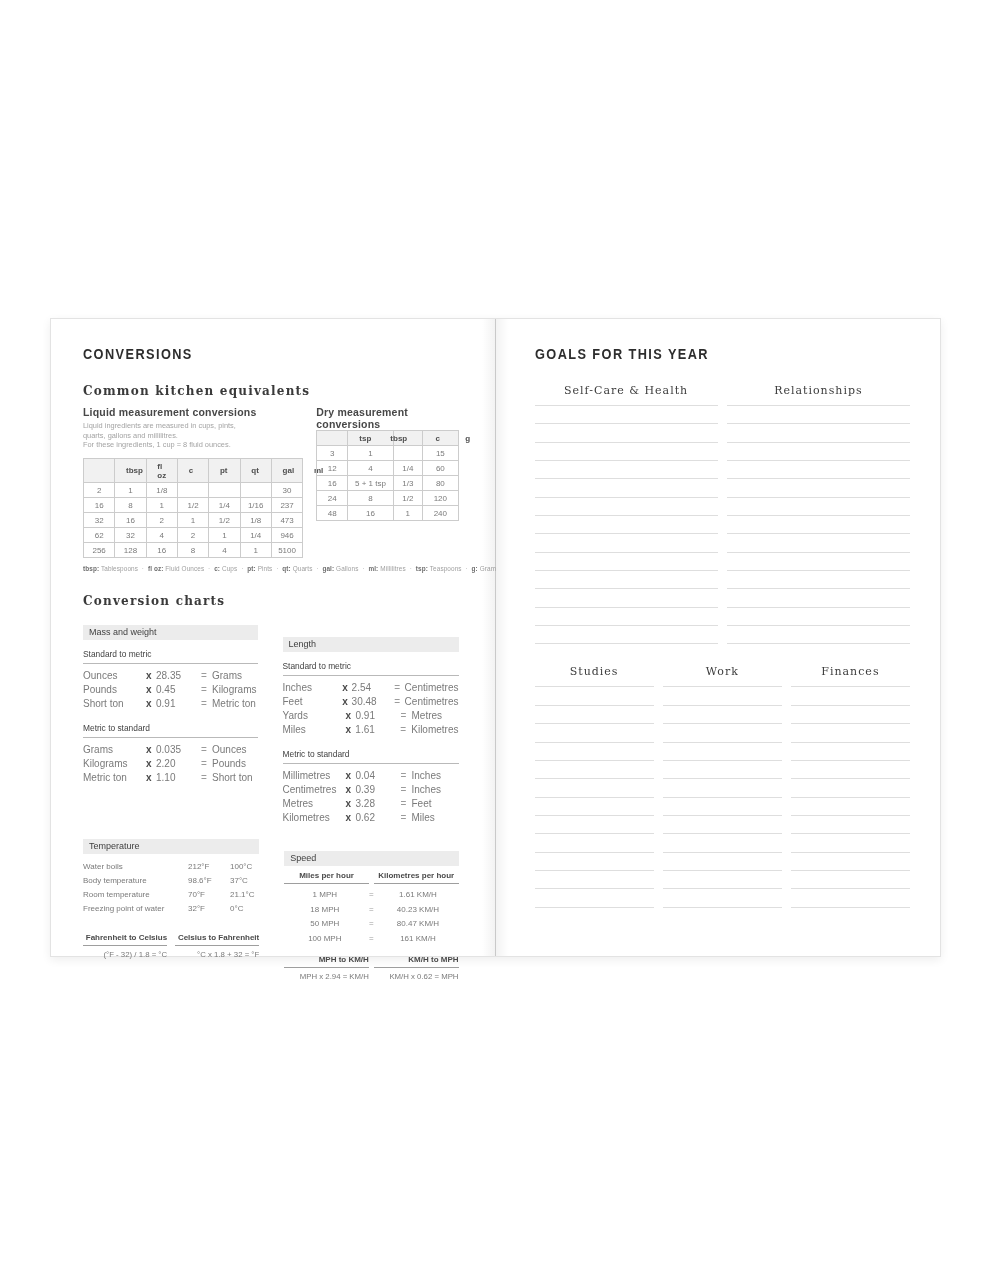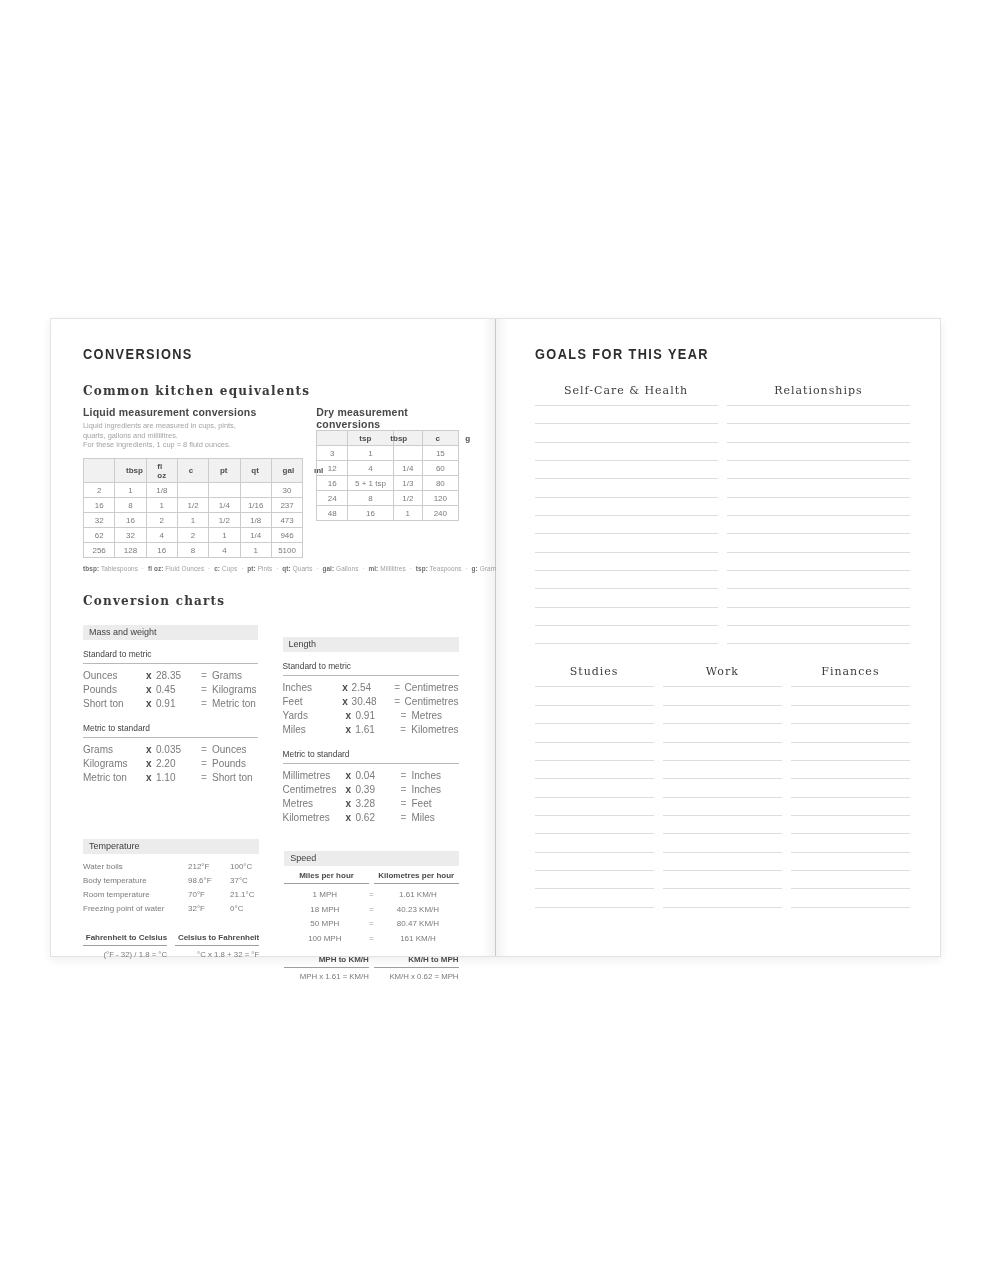--- a/index.html
+++ b/index.html
@@ -417,21 +417,21 @@
             </div>
             <div class="speed-row">
               <span class="l">100 MPH</span>
               <span class="m">=</span>
               <span class="r">161 KM/H</span>
             </div>
           </div>
         <div class="formula-cols" id="speed-formulas">
             <div class="fcol">
               <div class="fhead">MPH to KM/H</div>
-              <div class="fbody">MPH x 1.61 = KM/H</div>
+              <div class="fbody">MPH x 2.94 = KM/H</div>
             </div>
             <div class="fcol">
               <div class="fhead">KM/H to MPH</div>
               <div class="fbody">KM/H x 0.62 = MPH</div>
             </div>
           </div>
       </div>
     </div>
   </div>
 

